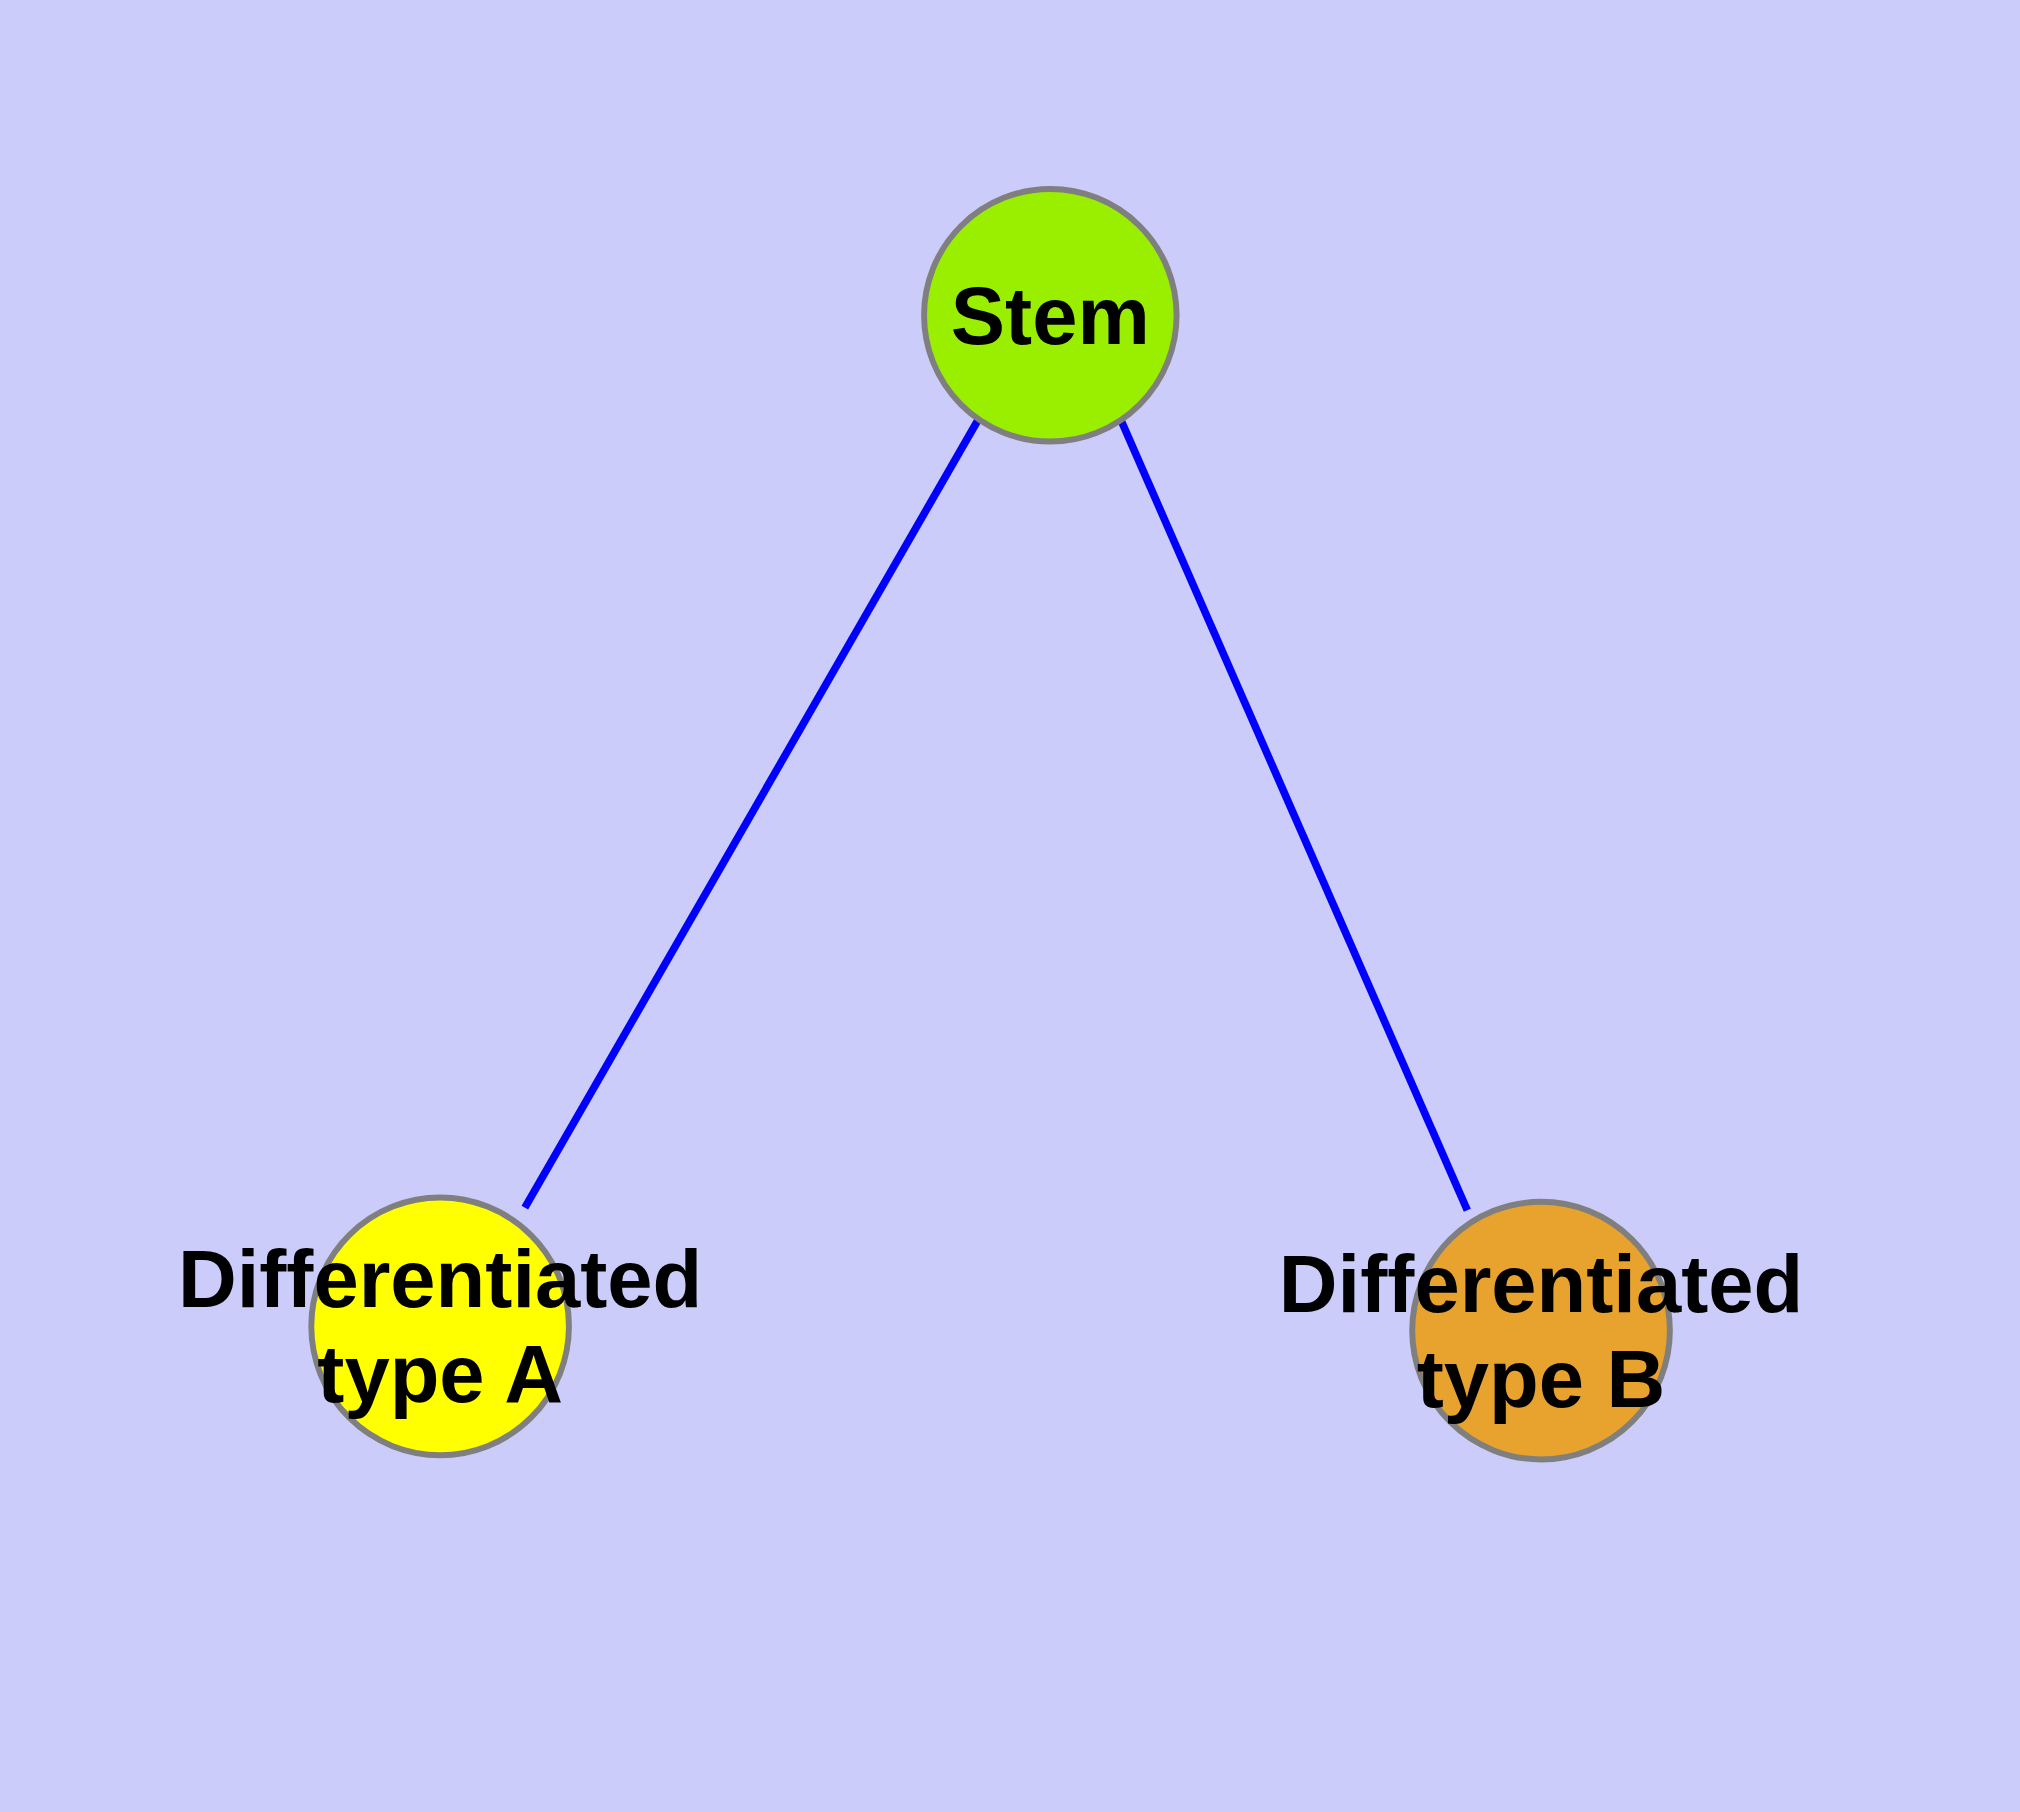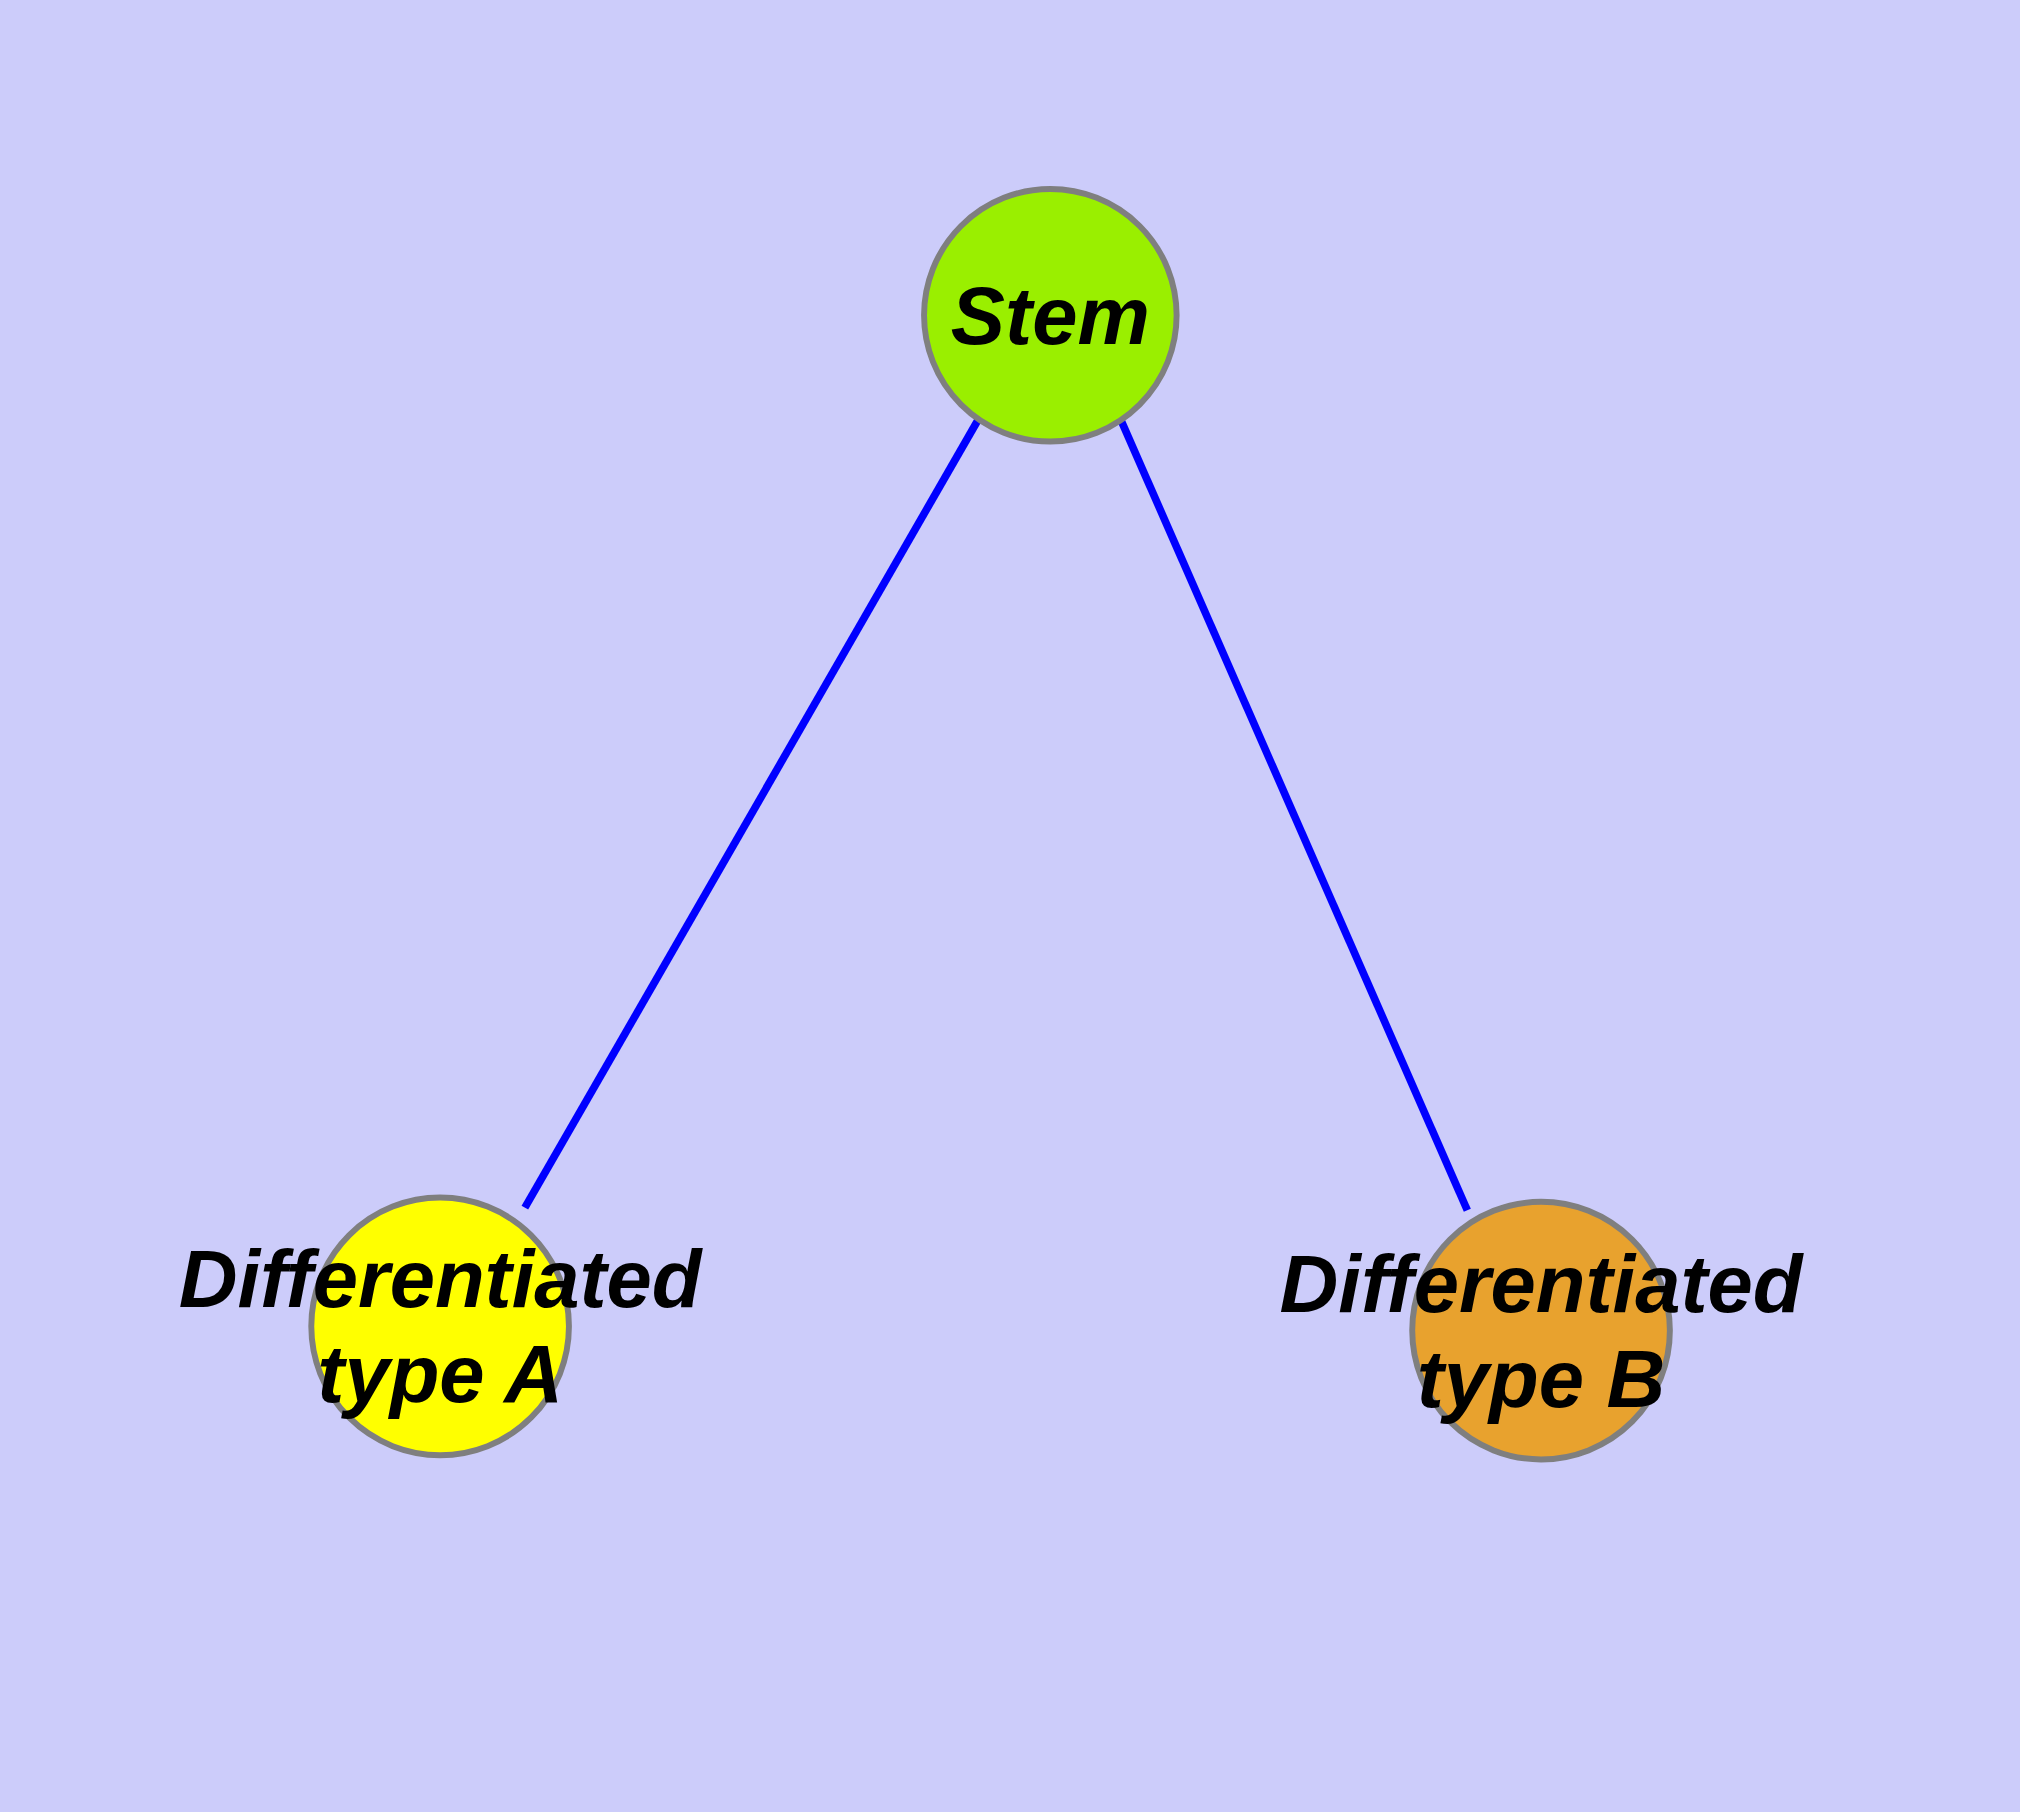--- a/index.html
+++ b/index.html
@@ -27,21 +27,21 @@
     font-weight: bold;
     fill: #000000;
     text-anchor: middle;
     dominant-baseline: auto;
     paint-order: normal;
   }
 </style>
 </head>
 <body>
 
-<div id="canvas" style="background: rgb(204, 204, 250); font-style: italic;">
+<div id="canvas" style="background: rgb(204, 204, 250);">
   <svg id="graph-svg" viewBox="0 0 2384 2138" xmlns="http://www.w3.org/2000/svg">
 
     <rect id="bg-rect" x="0" y="0" width="2384" height="2138" fill="#ccccfa"></rect>
 
     <g id="edges-layer">
         <line x1="1154" y1="495" x2="619" y2="1425" stroke="#0000ff" stroke-width="9" stroke-linecap="butt"></line>
         <line x1="1322" y1="495" x2="1731" y2="1428" stroke="#0000ff" stroke-width="9" stroke-linecap="butt"></line>
       </g>
 
     <g id="nodes-layer">

